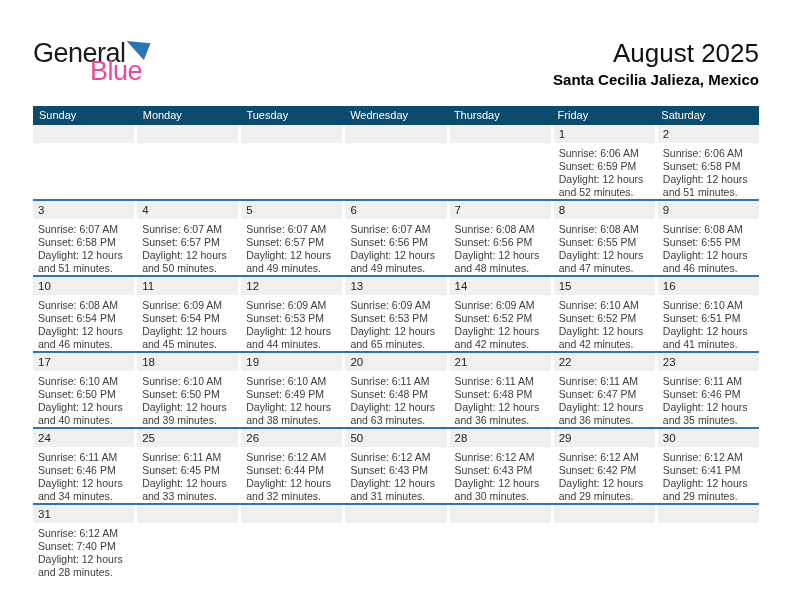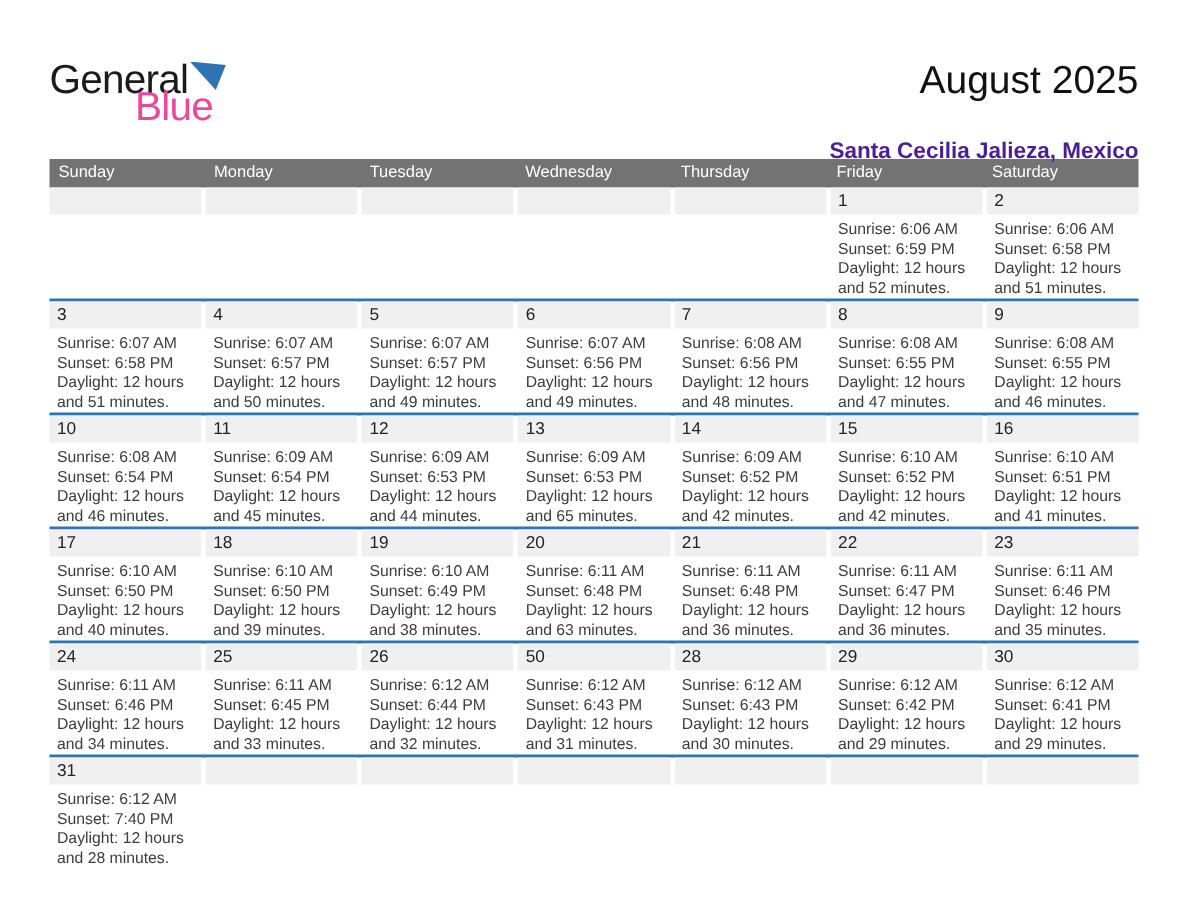--- a/index.html
+++ b/index.html
@@ -17,25 +17,25 @@
   .logo-line1 { display: flex; align-items: flex-start; }
   .logo-general { font-size: 27px; color: #1b1b1b; letter-spacing: -0.5px; font-weight: 500; }
   .logo-triangle {
     display: inline-block; width: 24px; height: 19px; margin-left: 1px; margin-top: 1px;
     background: #2E74B5;
     clip-path: polygon(0 0, 100% 12%, 72% 100%);
   }
   .logo-blue { font-size: 27px; color: #ec4899; letter-spacing: -0.5px; margin-top: -9px; padding-left: 57px; font-weight: 500; }
   .titles { text-align: right; }
   .month-title { font-size: 26px; color: #111111; font-weight: 400; line-height: 1.05; }
-  .location-subtitle { font-size: 15px; color: #4c1d95; font-weight: 700; margin-top: 25px; }
+  .location-subtitle { font-size: 15px; color: #000000; font-weight: 700; margin-top: 4px; }
 
   
   .calendar { margin-top: 0; }
-  .weekday-header { display: flex; background: #737373; height: 19px; }
+  .weekday-header { display: flex; background: #0c4a6e; height: 19px; }
   .weekday-cell { flex: 1; color: #ffffff; font-size: 11px; line-height: 19px; padding-left: 6px; }
 
   .week-row { display: flex; gap: 3px; border-top: 2px solid #2E74B5; min-height: 73px; }
   .week-row.first { border-top: none; }
   .day-cell { flex: 1; min-width: 0; }
   .day-num {
     background: #F0F0F0; height: 15px; font-size: 11.5px; color: #222222;
     padding: 2px 0 1px 5px; line-height: 14px;
   }
   .day-info { padding: 4px 2px 0 5px; font-size: 10.5px; color: #3C3C3C; line-height: 13px; }

